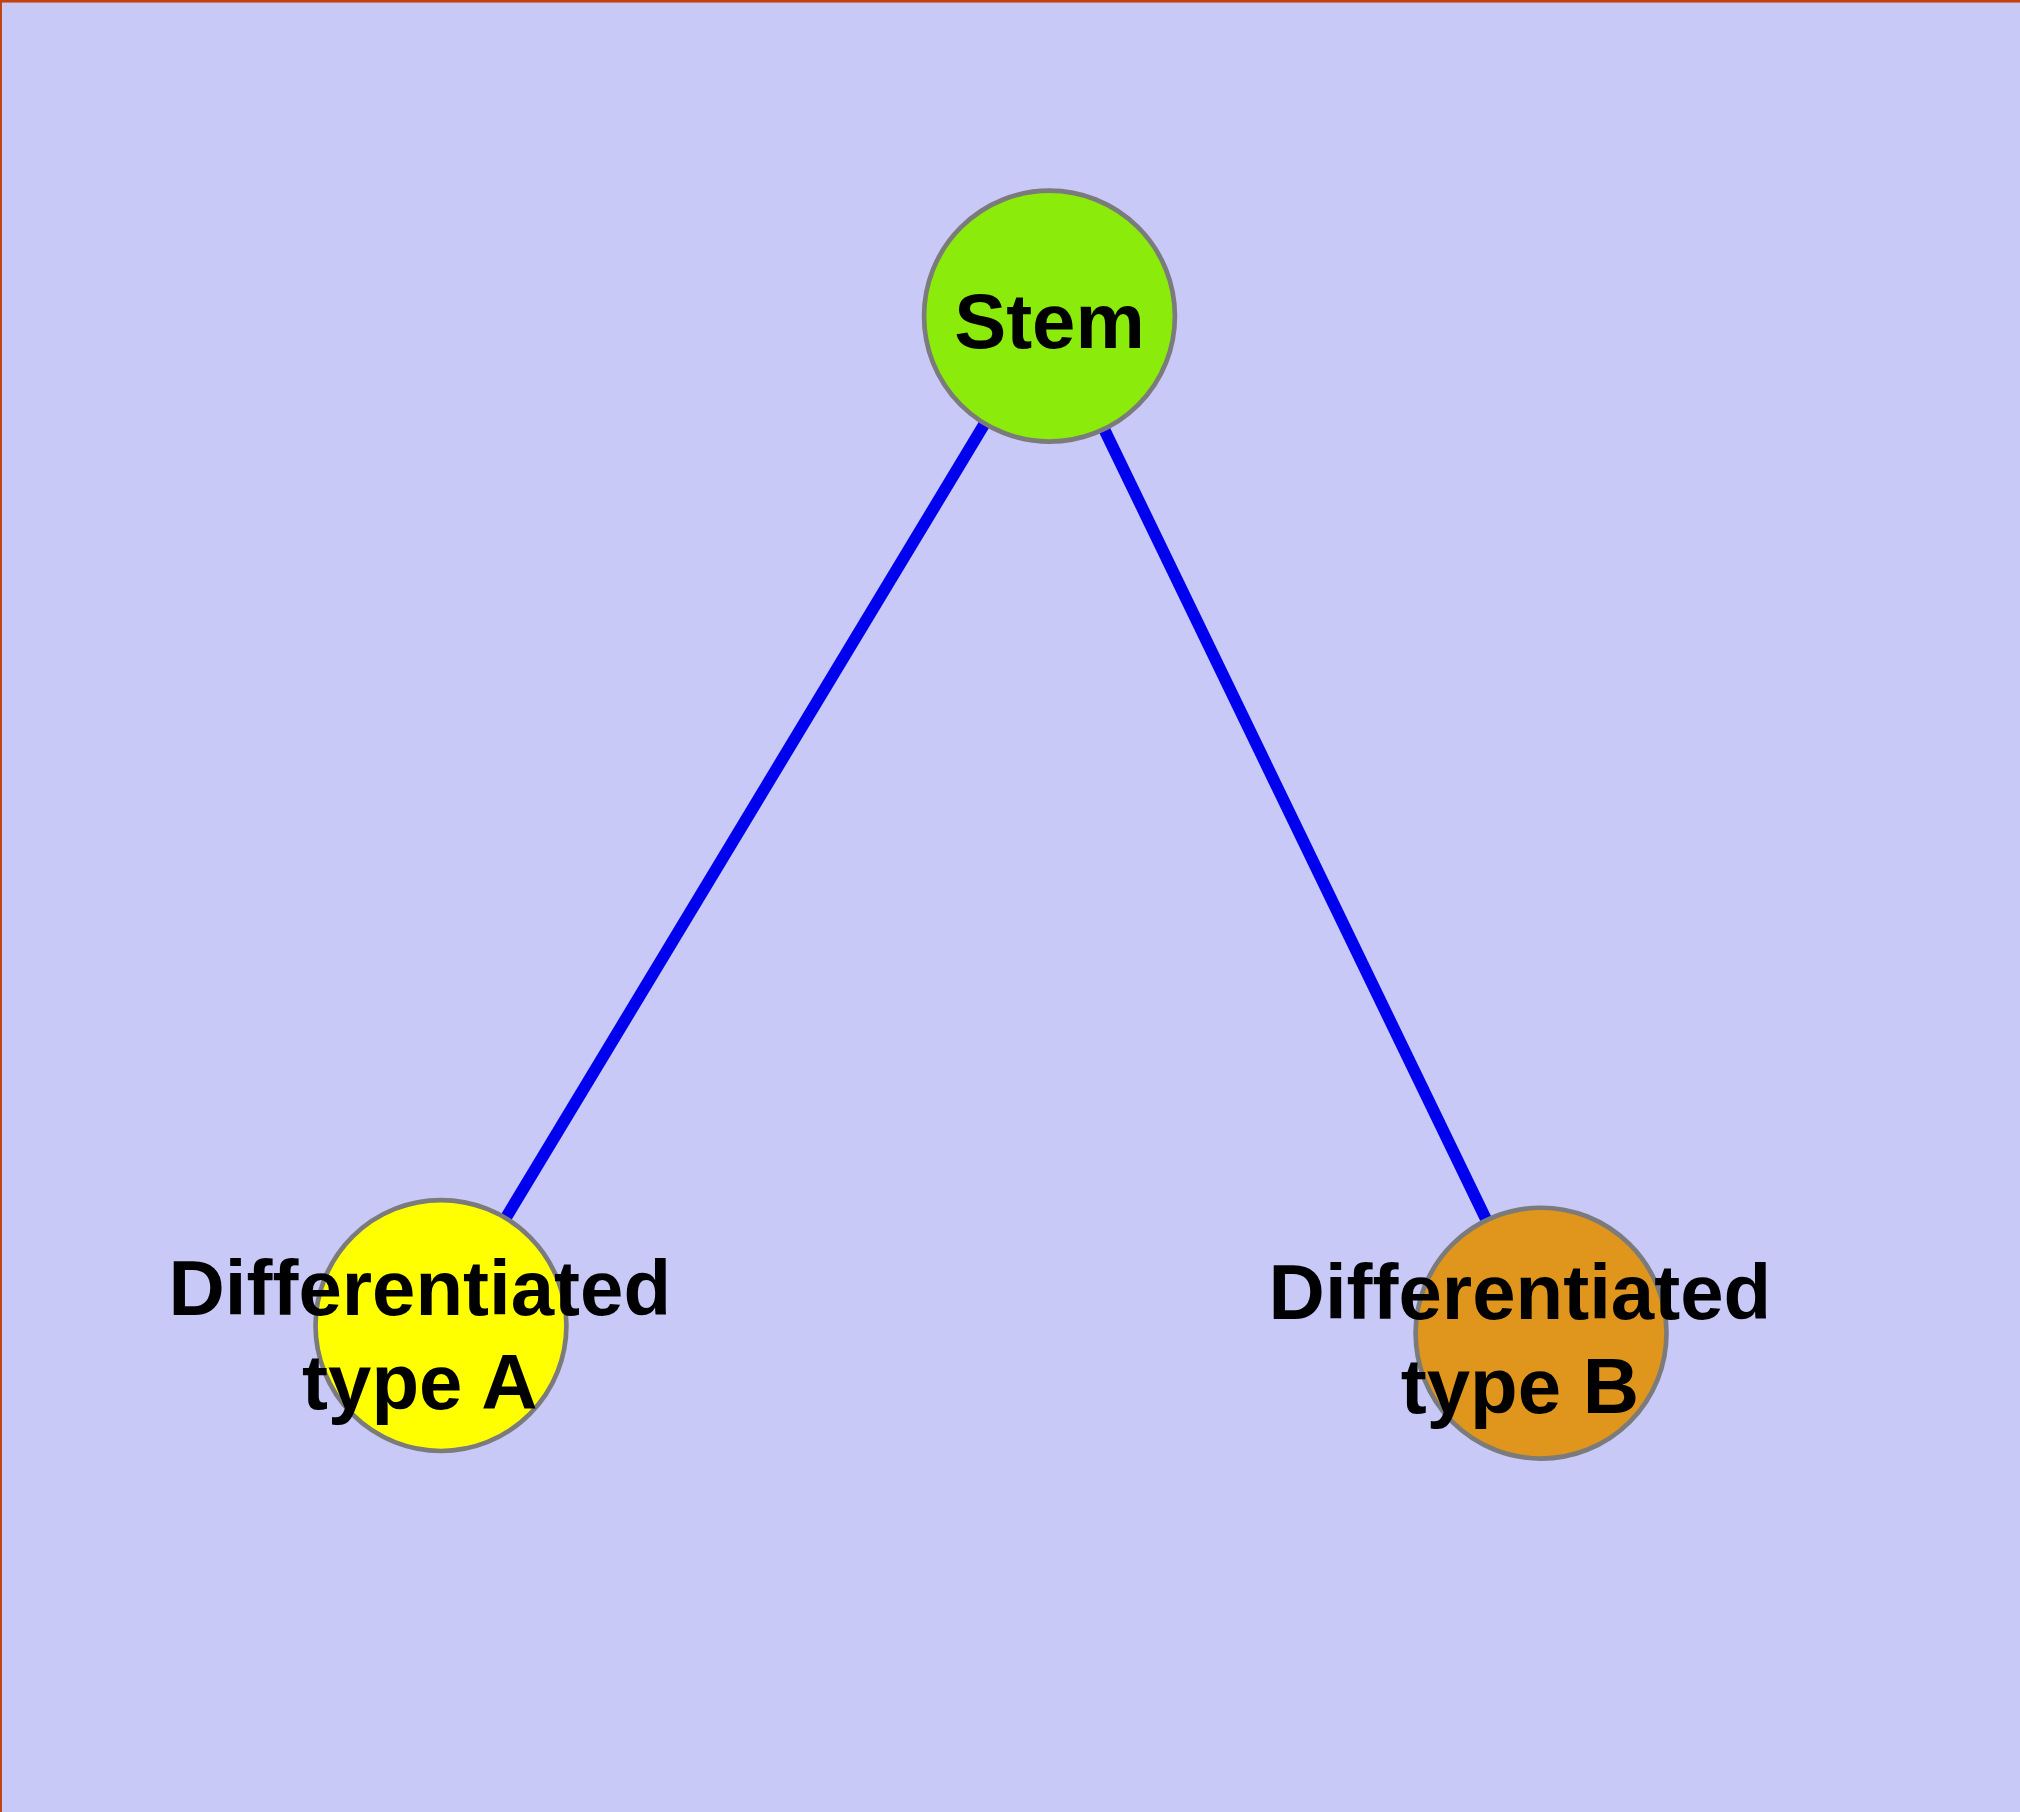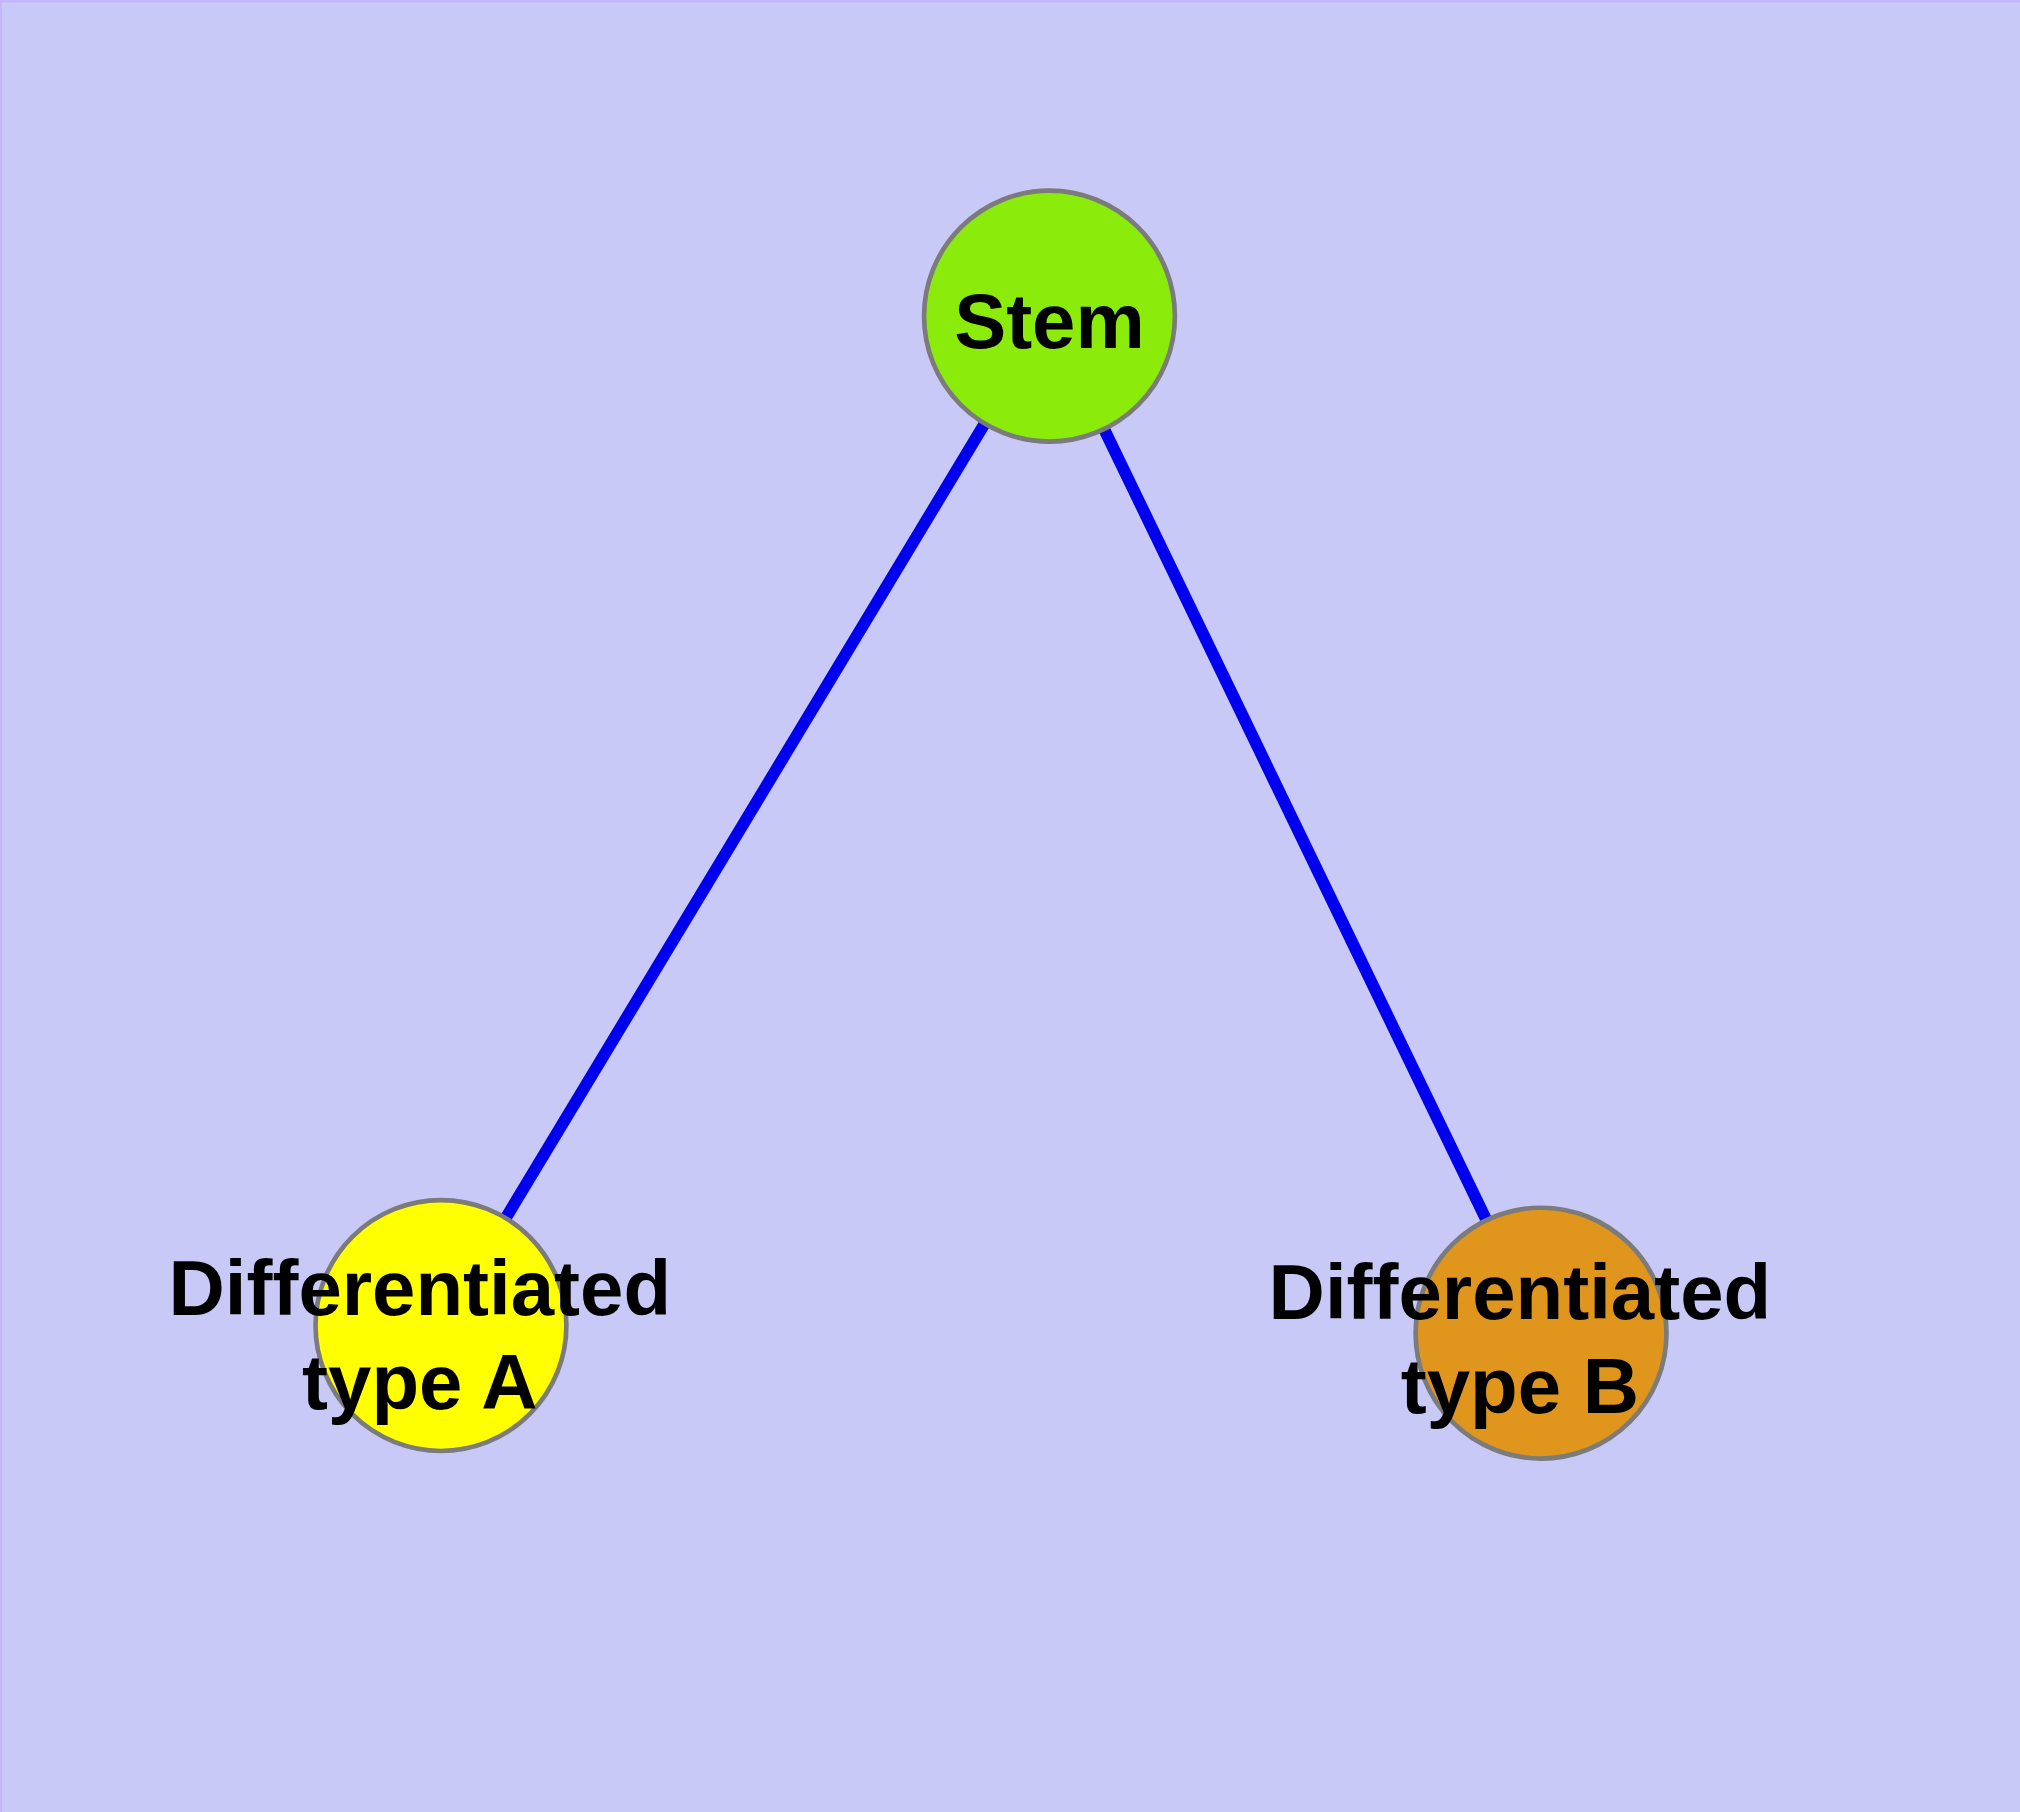--- a/index.html
+++ b/index.html
@@ -4,21 +4,21 @@
 <style>
   html, body {
     margin: 0;
     padding: 0;
     background: #ffffff;
   }
   .canvas {
     position: relative;
     width: 2021px;
     height: 1812px;
-    background: #c4b5fd;
+    background: #c2410c;
     overflow: hidden;
   }
   .graph-svg {
     position: absolute;
     left: 0;
     top: 0;
     width: 2021px;
     height: 1812px;
     display: block;
   }

